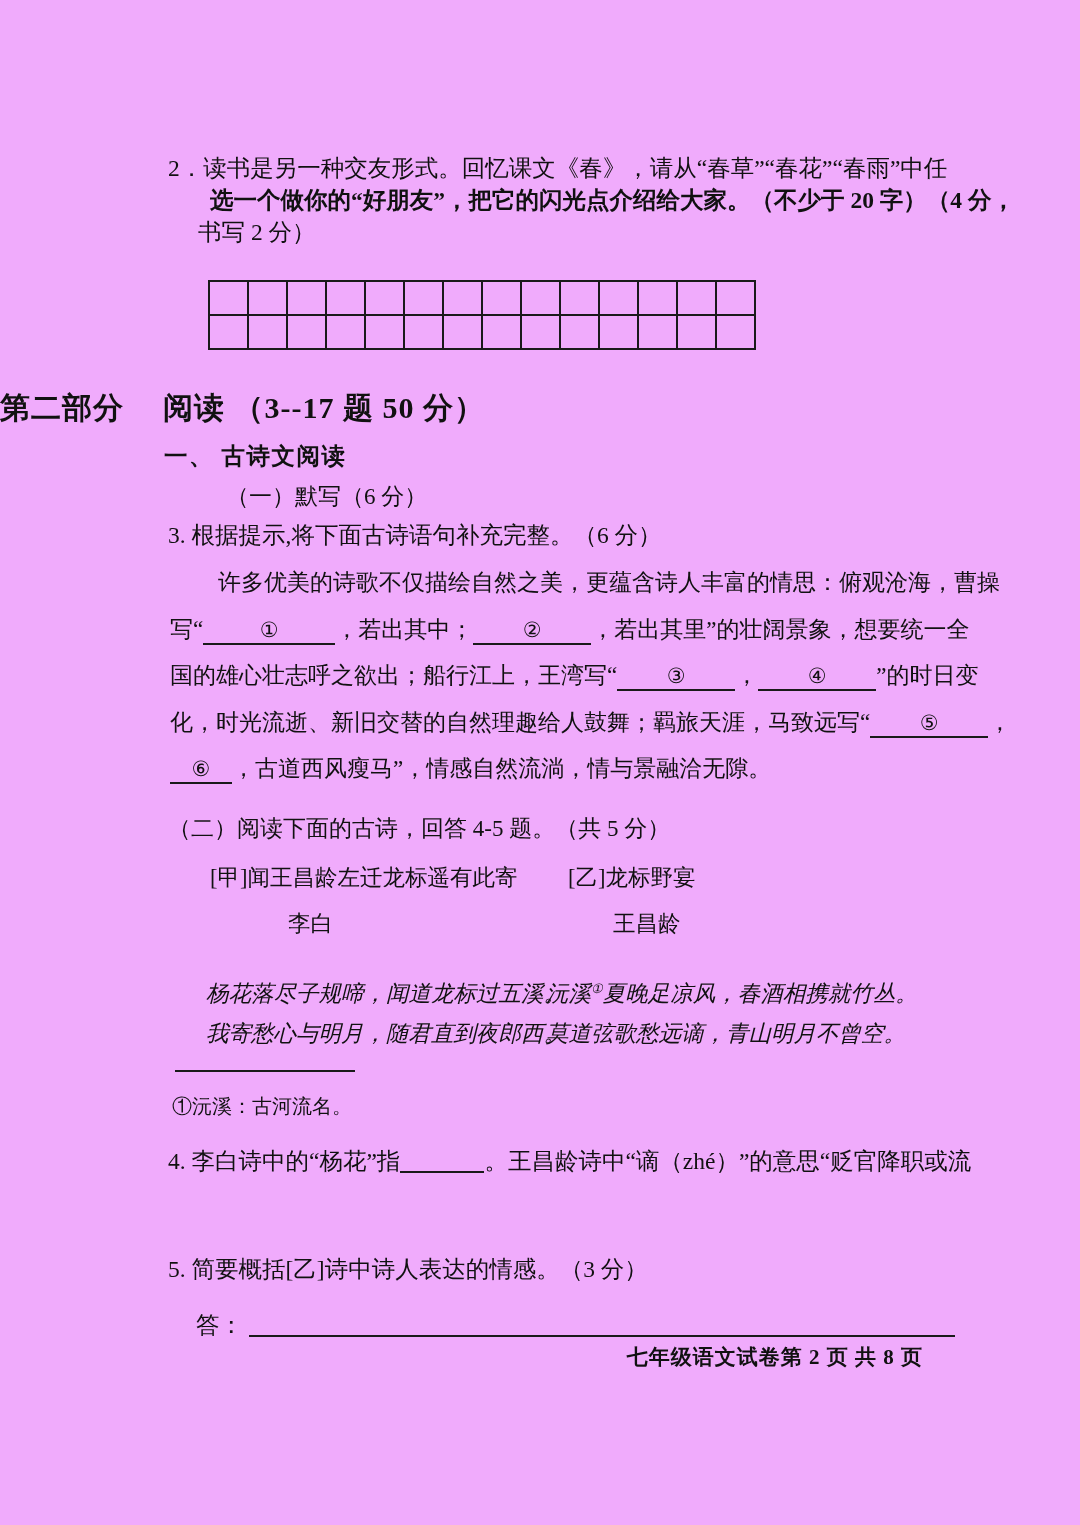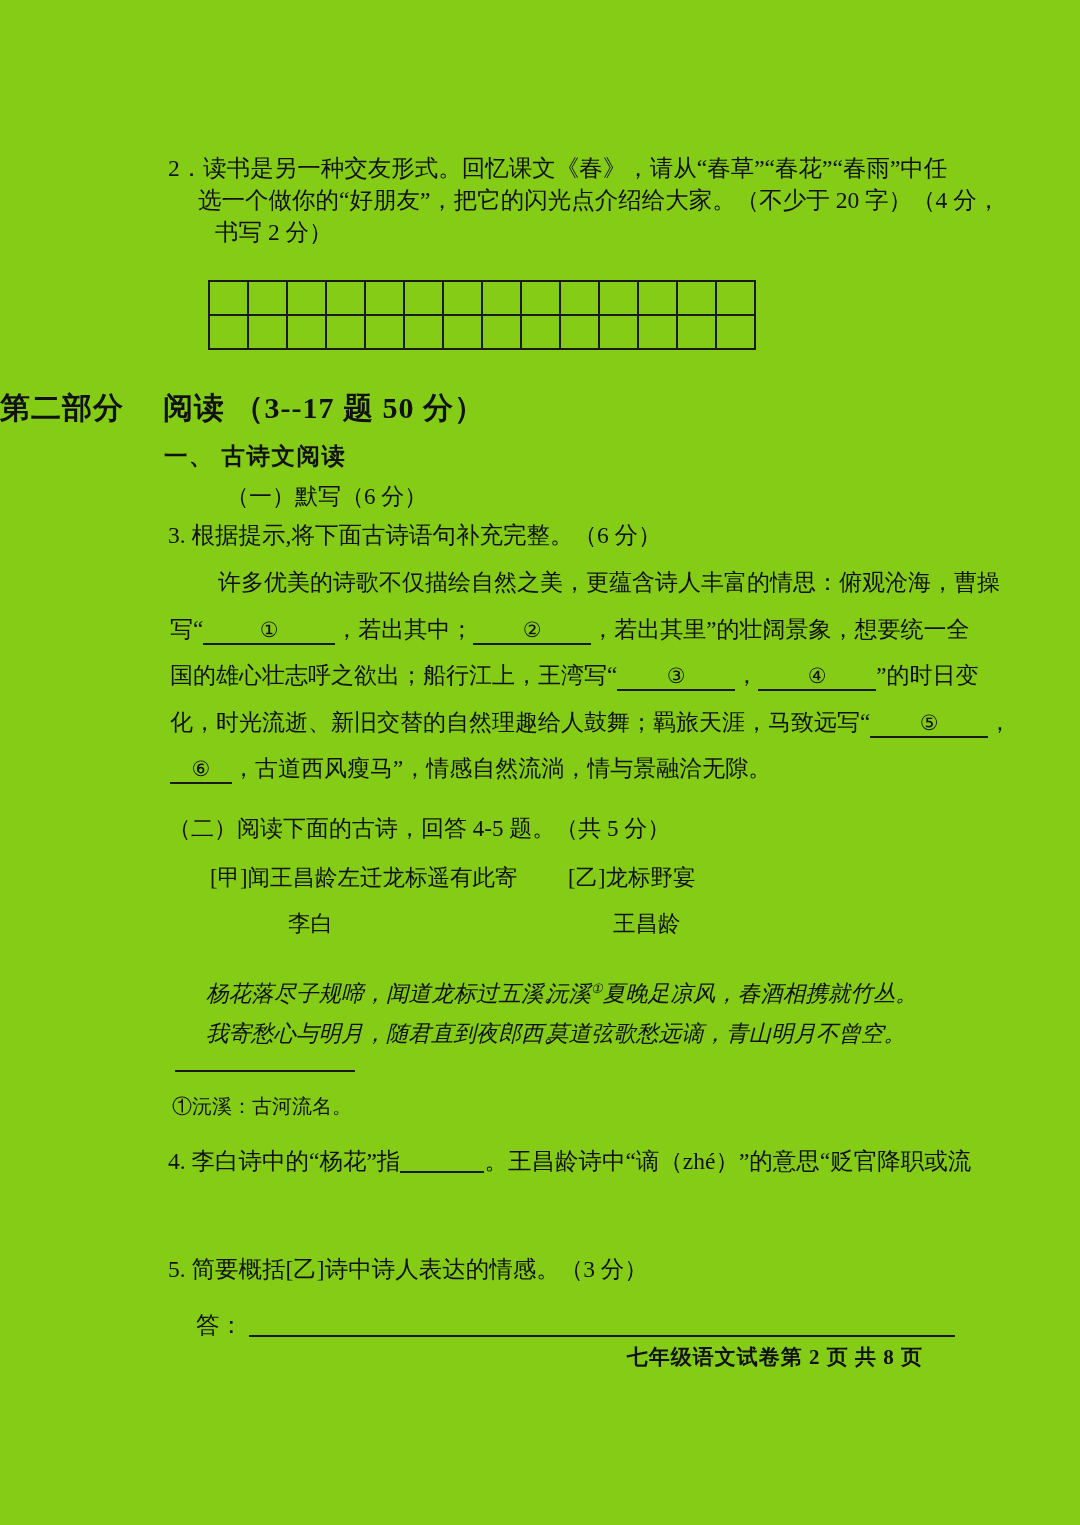--- a/index.html
+++ b/index.html
@@ -8,33 +8,33 @@
     background: #ffffff;
   }
   body {
     font-family: "Liberation Serif", "DejaVu Serif", serif;
     color: #111111;
   }
   #page {
     position: relative;
     width: 1080px;
     height: 1525px;
-    background: #84cc16;
+    background: #f0abfc;
     overflow: hidden;
   }
 
   
   .blk { position: absolute; }
 
   
   #q2 { left: 168px; top: 152px; width: 790px; }
   #q2 .ln { display: block; white-space: nowrap; font-size: 23.5px; }
   #q2 .ln1 { margin-left: 0px; }
-  #q2 .ln2 { margin-left: 30px; }
-  #q2 .ln3 { margin-left: 47px; }
+  #q2 .ln2 { margin-left: 42px; font-weight: bold; }
+  #q2 .ln3 { margin-left: 30px; }
 
   
   #grid-wrap {
     position: absolute;
     left: 208px;
     top: 280px;
   }
   table.wgrid {
     border-collapse: collapse;
   }

